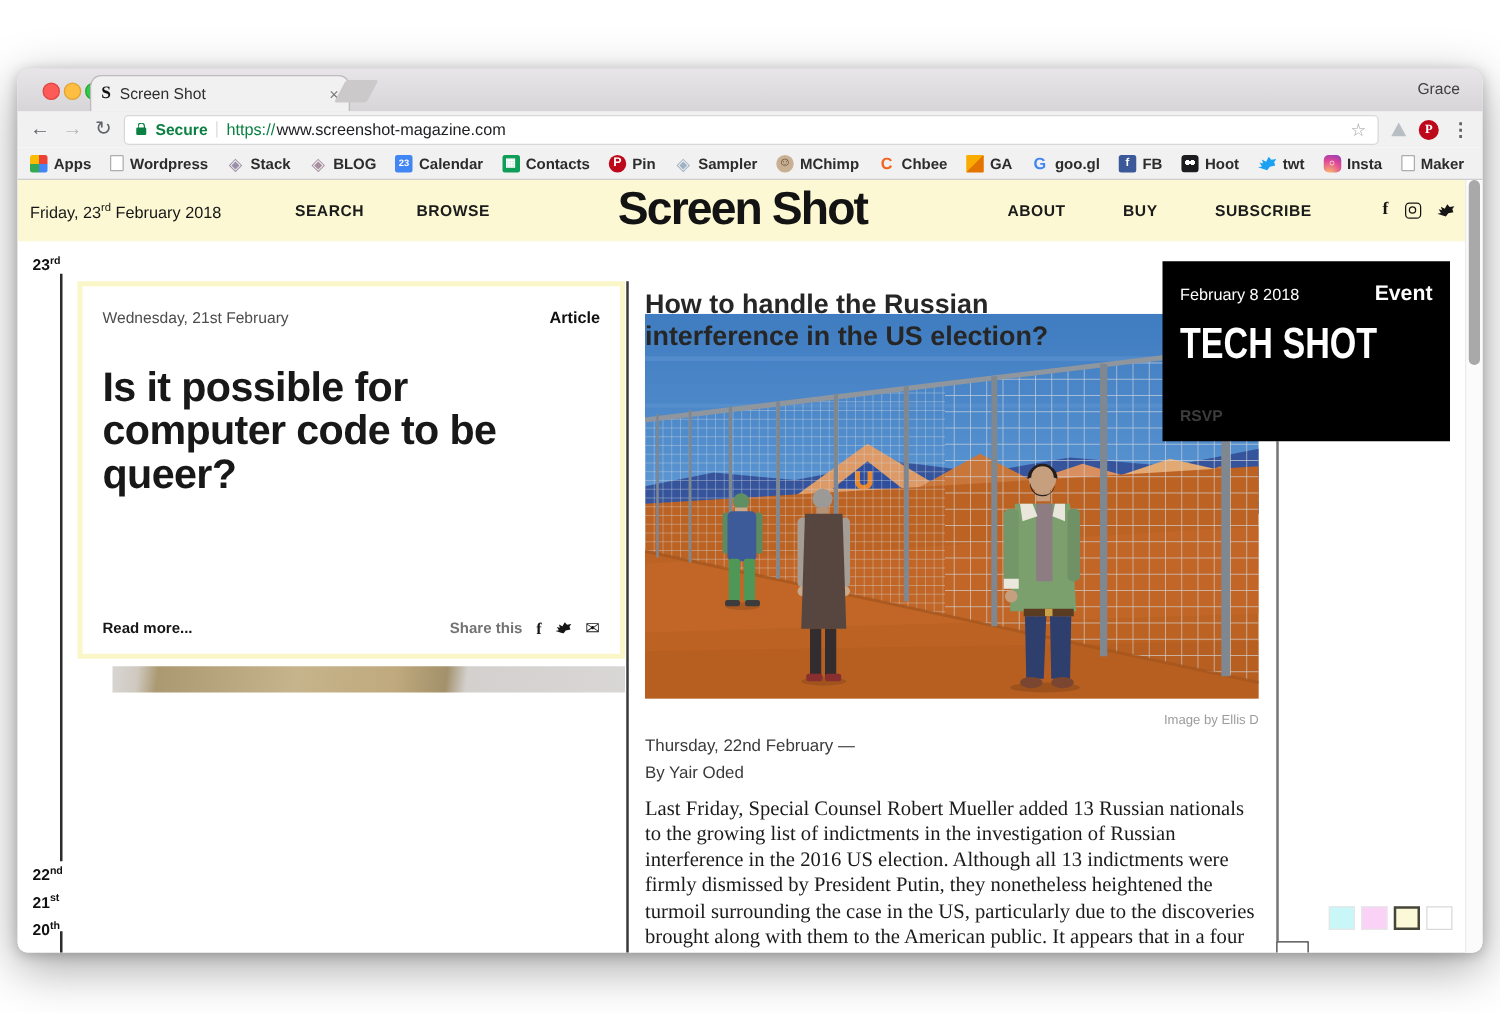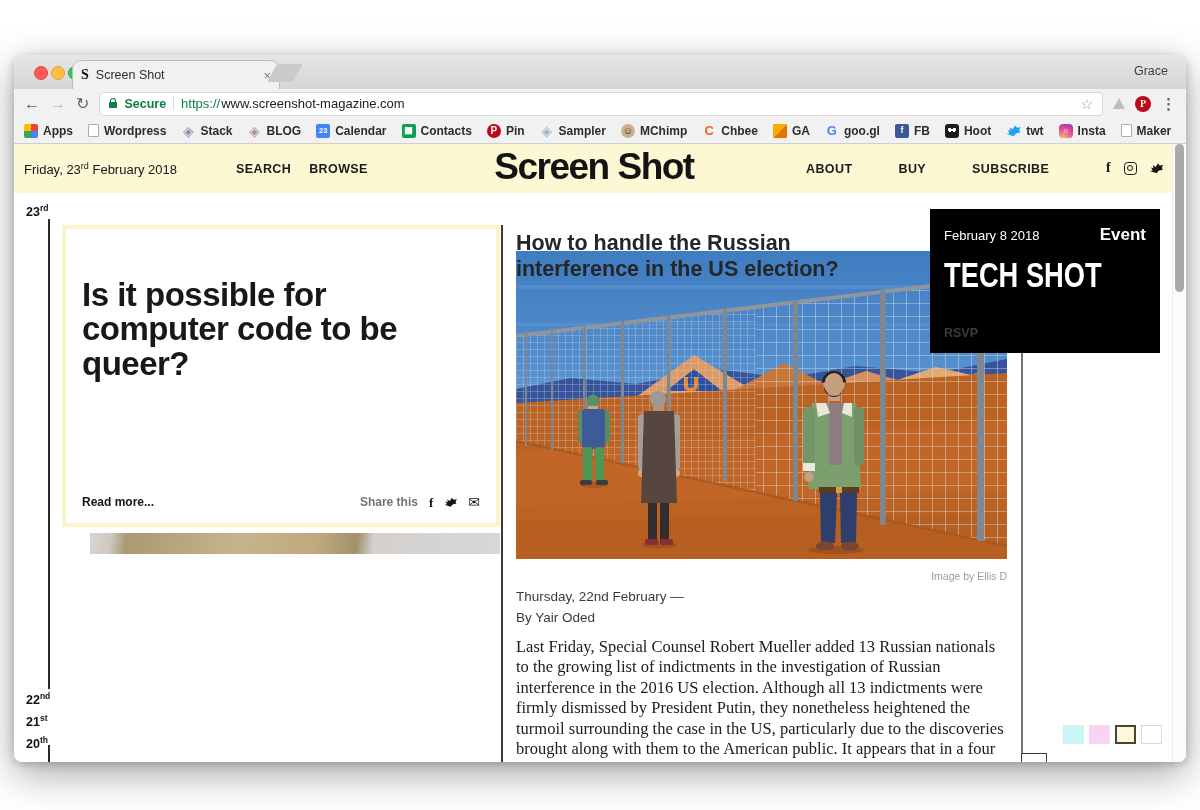--- a/index.html
+++ b/index.html
@@ -70,21 +70,21 @@
                color:#fff;font-size:8px;font-weight:700;}
 
   
   .viewport{position:relative;height:619px;background:#fff;overflow:hidden;}
 
   
   .masthead{position:absolute;left:0;top:0;width:1158px;height:49px;background:#fbf8d3;}
   .mast-date{position:absolute;left:10px;top:17px;font-size:13px;color:#161616;}
   .mast-date sup{font-size:9px;}
   .mast-nav{position:absolute;top:18px;display:flex;}
-  .mast-nav.left{left:222px;gap:18px;}
+  .mast-nav.left{left:222px;gap:42px;}
   .mast-nav.right{left:792px;gap:46px;}
   .mast-link{font-size:12.5px;font-weight:600;letter-spacing:.4px;color:#1b1b1b;}
   .mast-logo{position:absolute;left:580px;top:2px;transform:translateX(-50%);
              font-size:37px;font-weight:800;letter-spacing:-1.5px;color:#131313;white-space:nowrap;}
   .mast-social{position:absolute;left:1092px;top:17px;display:flex;gap:13px;align-items:center;}
   .fb-glyph{font-weight:800;font-size:14px;color:#161616;font-family:"Liberation Serif",serif;line-height:1;}
   .ig-glyph{width:11px;height:11px;border:1.6px solid #161616;border-radius:3.5px;position:relative;}
   .ig-glyph::after{content:"";position:absolute;left:2.2px;top:2.2px;width:4px;height:4px;
                    border:1.4px solid #161616;border-radius:50%;}
   .tw-glyph{width:14px;height:11px;background:#161616;
@@ -311,20 +311,24 @@
 
         <span class="tl-label" style="position:static;"><span>22</span><sup>nd</sup></span>
 
         <span class="tl-label" style="position:static;"><span>21</span><sup>st</sup></span>
 
         <span class="tl-label" style="position:static;"><span>20</span><sup>th</sup></span>
       </div>
     <div class="tl-line" style="top:601px;height:18px;"></div>
 
     <div class="card">
+      <div class="card-top">
+        <span class="card-date">Wednesday, 21st February</span>
+        <span class="card-badge">Article</span>
+      </div>
       <h2 class="card-title" style="margin:32px 0 0 0;">Is it possible for computer code to be queer?</h2>
       <div class="card-bottom">
         <a class="read-more">Read more...</a>
         <span class="share-group">
           <span class="share-label">Share this</span>
           <span class="fb-glyph" style="font-size:13px;">f</span>
           <span class="tw-glyph" style="width:13px;height:10px;"></span>
           <span class="envelope">✉</span>
         </span>
       </div>

